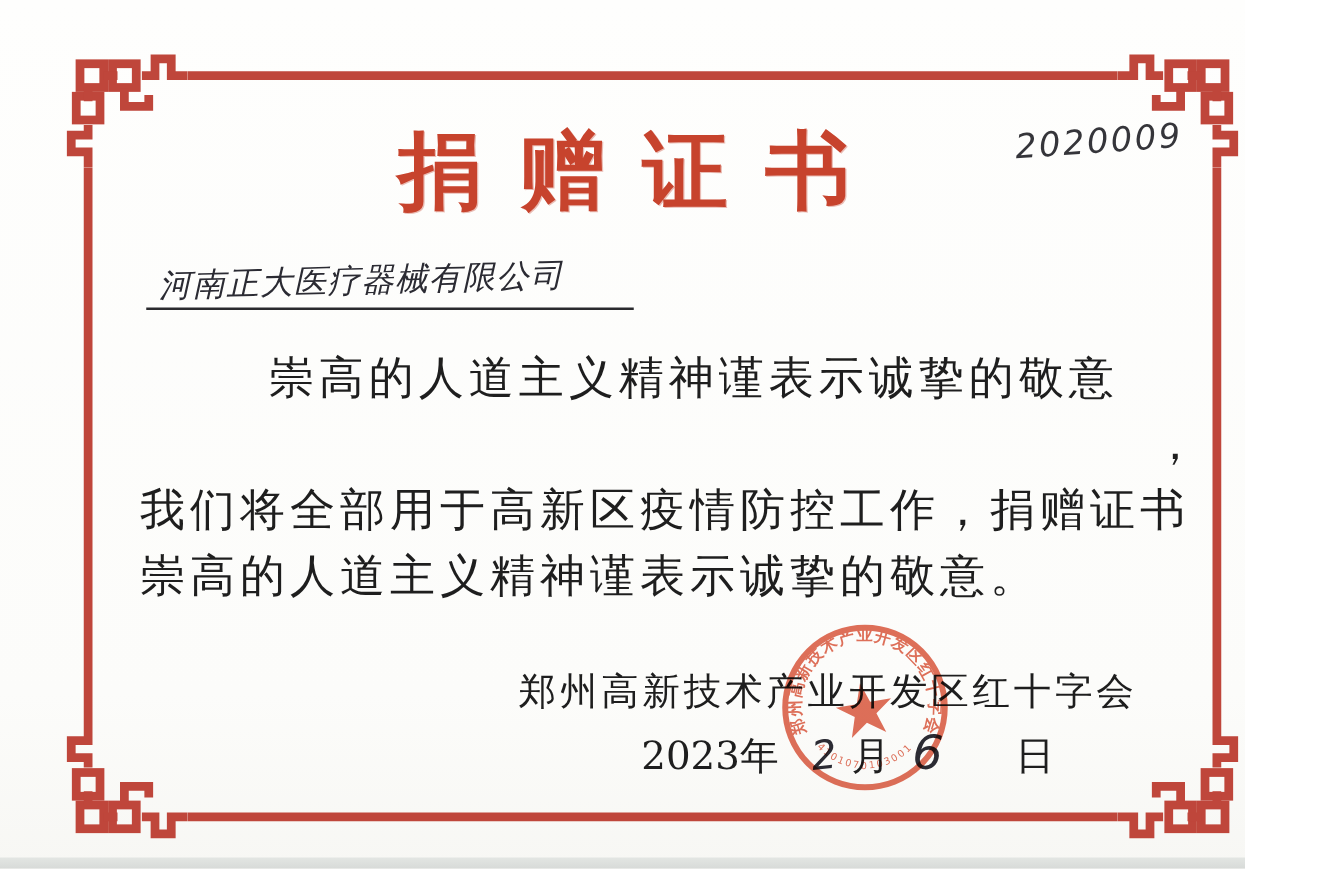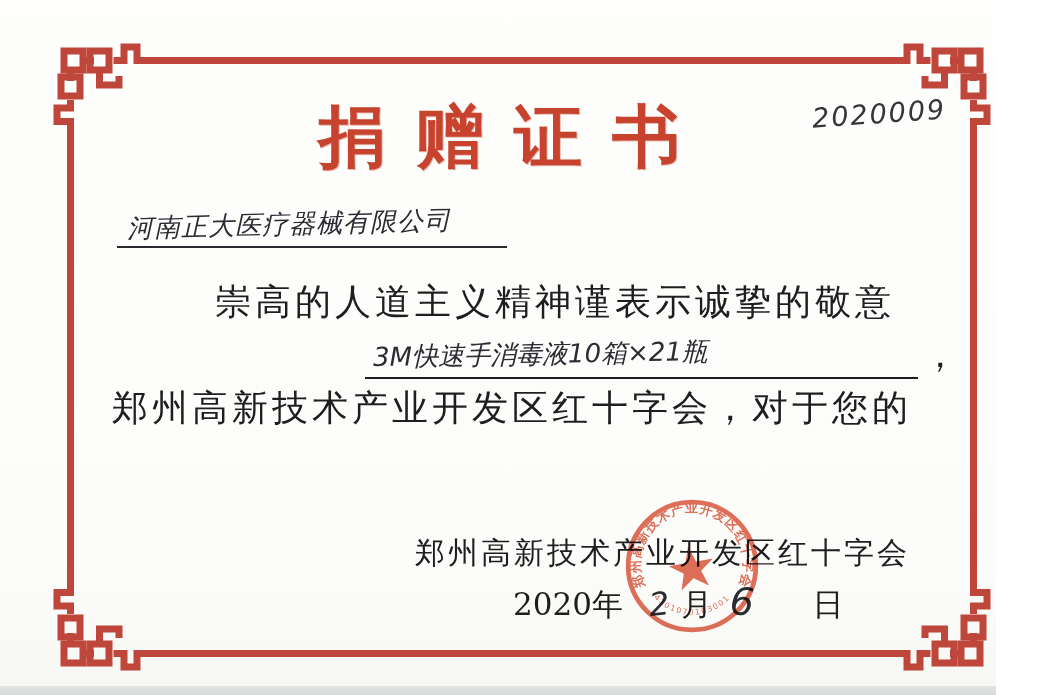--- a/index.html
+++ b/index.html
@@ -97,29 +97,27 @@
   </div>
 
   <div class="title">捐赠证书</div>
   <div class="serial">2020009</div>
 
   <div class="recipient-line">
     <span class="hand">河南正大医疗器械有限公司</span>
   </div>
 
   <div class="body-text l1">崇高的人道主义精神谨表示诚挚的敬意</div>
-  <div class="item-line">
-    <span class="hand">3M快速手消毒液10箱×21瓶</span>
-  </div>
   <div class="body-text l2-comma" style="position:absolute;">，</div>
-  <div class="body-text l3">郑州高新技术产业开发区红十字会，对于您的</div>
+  <div class="body-text l3">我们将全部用于高新区疫情防控工作，捐赠证书</div>
+  <div class="body-text l4">崇高的人道主义精神谨表示诚挚的敬意。</div>
 
   <div class="issuer">郑州高新技术产业开发区红十字会</div>
   <div class="date-row">
-    <span>2020</span><span>年</span><span class="date-hand d-month-num">2</span><span class="d-month">月</span><span class="date-hand d-day-num">6</span><span class="d-day">日</span>
+    <span>2023</span><span>年</span><span class="date-hand d-month-num">2</span><span class="d-month">月</span><span class="date-hand d-day-num">6</span><span class="d-day">日</span>
   </div>
 
   <svg class="seal" viewBox="0 0 160 160" font-family="DejaVu Sans, Liberation Sans, sans-serif">
     <circle cx="80" cy="80" r="74" fill="none" stroke="#dd6048" stroke-width="5.5"></circle>
     <defs>
       <path id="seal-top-arc" d="M 26,104 A 60 60 0 1 1 134,104"></path>
       <path id="seal-bottom-arc" d="M 22,92 A 60 60 0 0 0 138,92"></path>
     </defs>
     <text font-size="15" font-weight="bold" fill="#dd6048" letter-spacing="1">
       <textPath href="#seal-top-arc" startOffset="50%" text-anchor="middle">郑州高新技术产业开发区红十字会</textPath>

